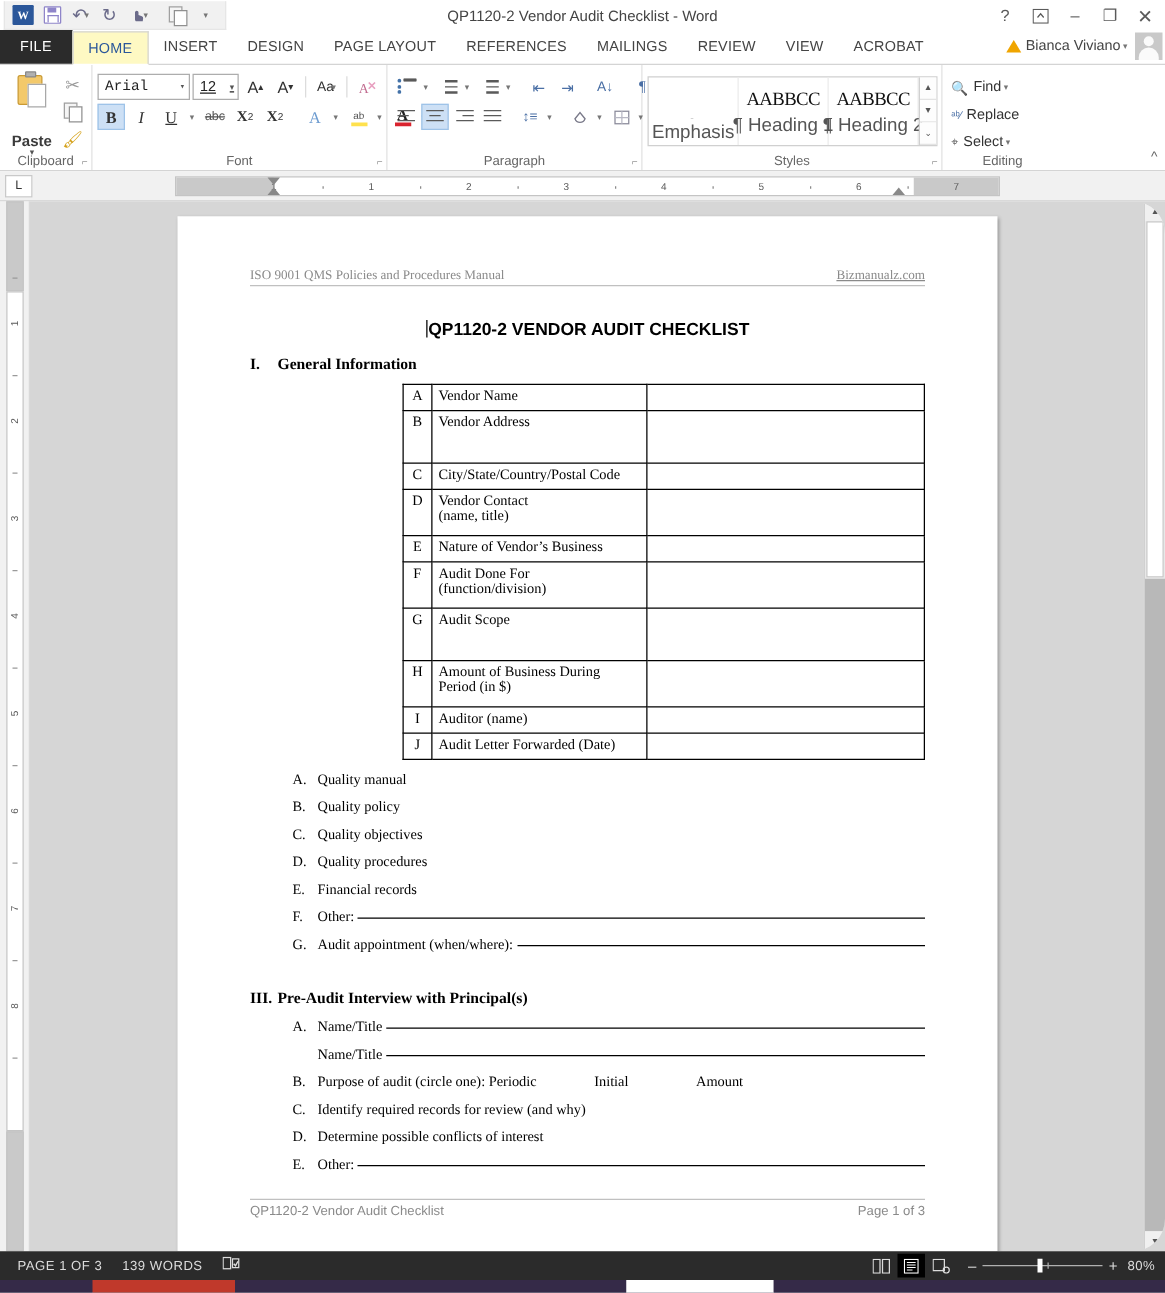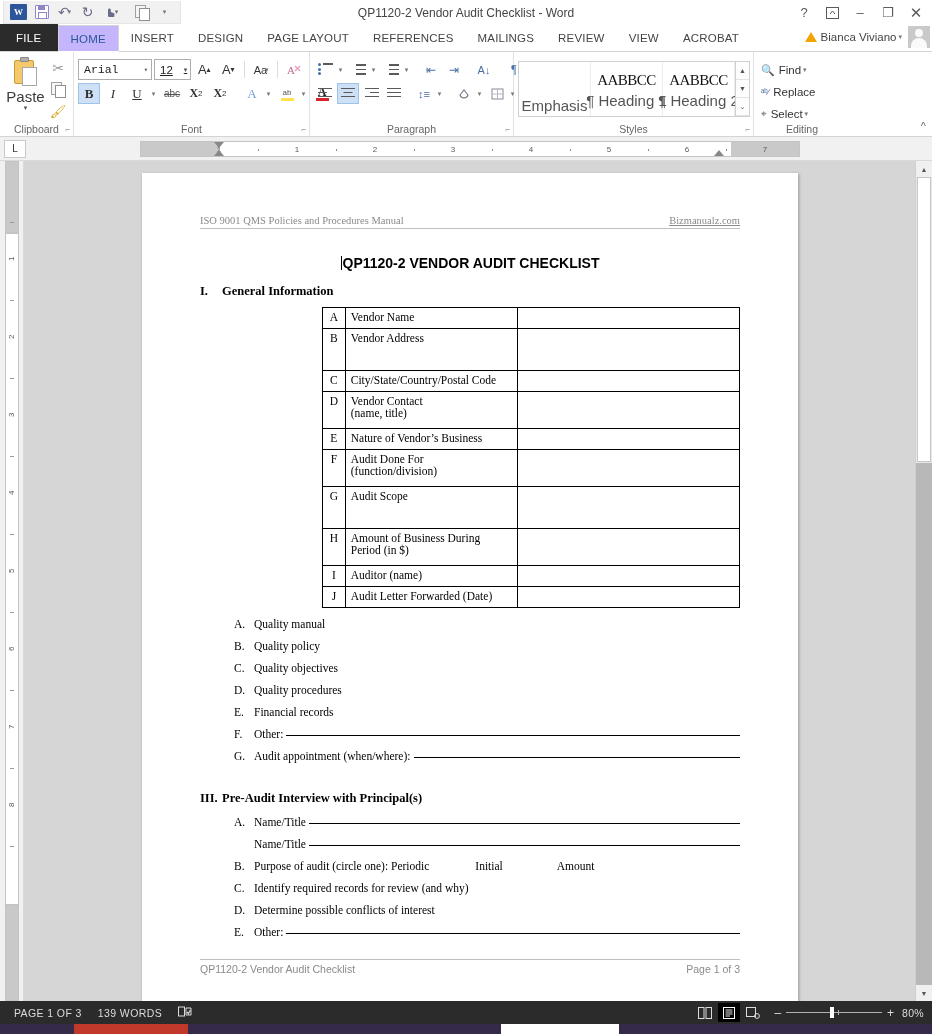--- a/index.html
+++ b/index.html
@@ -105,21 +105,21 @@
   .tab {
     font-size: 11.5px;
     color: #444444;
     height: 27px;
     padding: 0 12px;
     display: flex; align-items: center;
     letter-spacing: 0.2px;
   }
   .tab.active {
     color: #2b579a;
-    background: #c4b5fd;
+    background: #fef9c3;
     border: 1px solid #d4d4d4;
     border-bottom: 1px solid #ffffff;
     margin-bottom: -1px;
     position: relative; z-index: 3;
   }
   .account {
     position: absolute; right: 2px; top: 1px;
     display: flex; align-items: center; gap: 4px;
     font-size: 11.5px; color: #444;
   }
@@ -189,21 +189,21 @@
   .clip-clip {
     position: absolute; left: 7px; top: 0px;
     width: 9px; height: 5px;
     background: #b0b0b0; border: 1px solid #888; border-radius: 1px;
   }
   .clip-page {
     position: absolute; left: 9px; top: 10px;
     width: 15px; height: 19px;
     background: #ffffff; border: 1px solid #a8a8a8;
   }
-  .paste-lbl { font-size: 15px; color: #3b3b3b; margin-top: 1px; }
+  .paste-lbl { font-size: 12px; color: #3b3b3b; margin-top: 19px; font-weight: bold; }
   .paste-caret { font-size: 7px; color: #555; line-height: 6px; }
   .clip-small-col {
     display: flex; flex-direction: column; justify-content: flex-start;
     gap: 3px; padding-top: 3px;
   }
   .mini-ico { width: 22px; height: 19px; display: flex; align-items: center; justify-content: center; }
   .scissors { font-size: 14px; color: #9a9a9a; }
   .copy-ico { position: relative; width: 15px; height: 15px; }
   .copy-ico::before {
     content:""; position:absolute; left:0; top:0; width:9px; height:11px;
@@ -369,21 +369,21 @@
   .vr-gray { background: #c9c9c9; }
   .vr-num {
     position: absolute; left: 7px;
     font-size: 8px; color: #5a5a5a;
     transform: rotate(-90deg);
     transform-origin: left top;
   }
   .vr-tick { position: absolute; left: 10px; width: 4px; height: 1px; background: #9a9a9a; }
 
   .doc-area {
-    flex: 1; position: relative; overflow: hidden;
+    flex: 1; position: relative; overflow: hidden; border-radius: 26px;
   }
   .page {
     position: absolute;
     left: 118px; top: 12px;
     width: 656px; height: 846px;
     background: #ffffff;
     box-shadow: 1px 1px 3px rgba(0,0,0,0.30);
   }
   .page-inner {
     padding: 42px 58px 0 58px;

